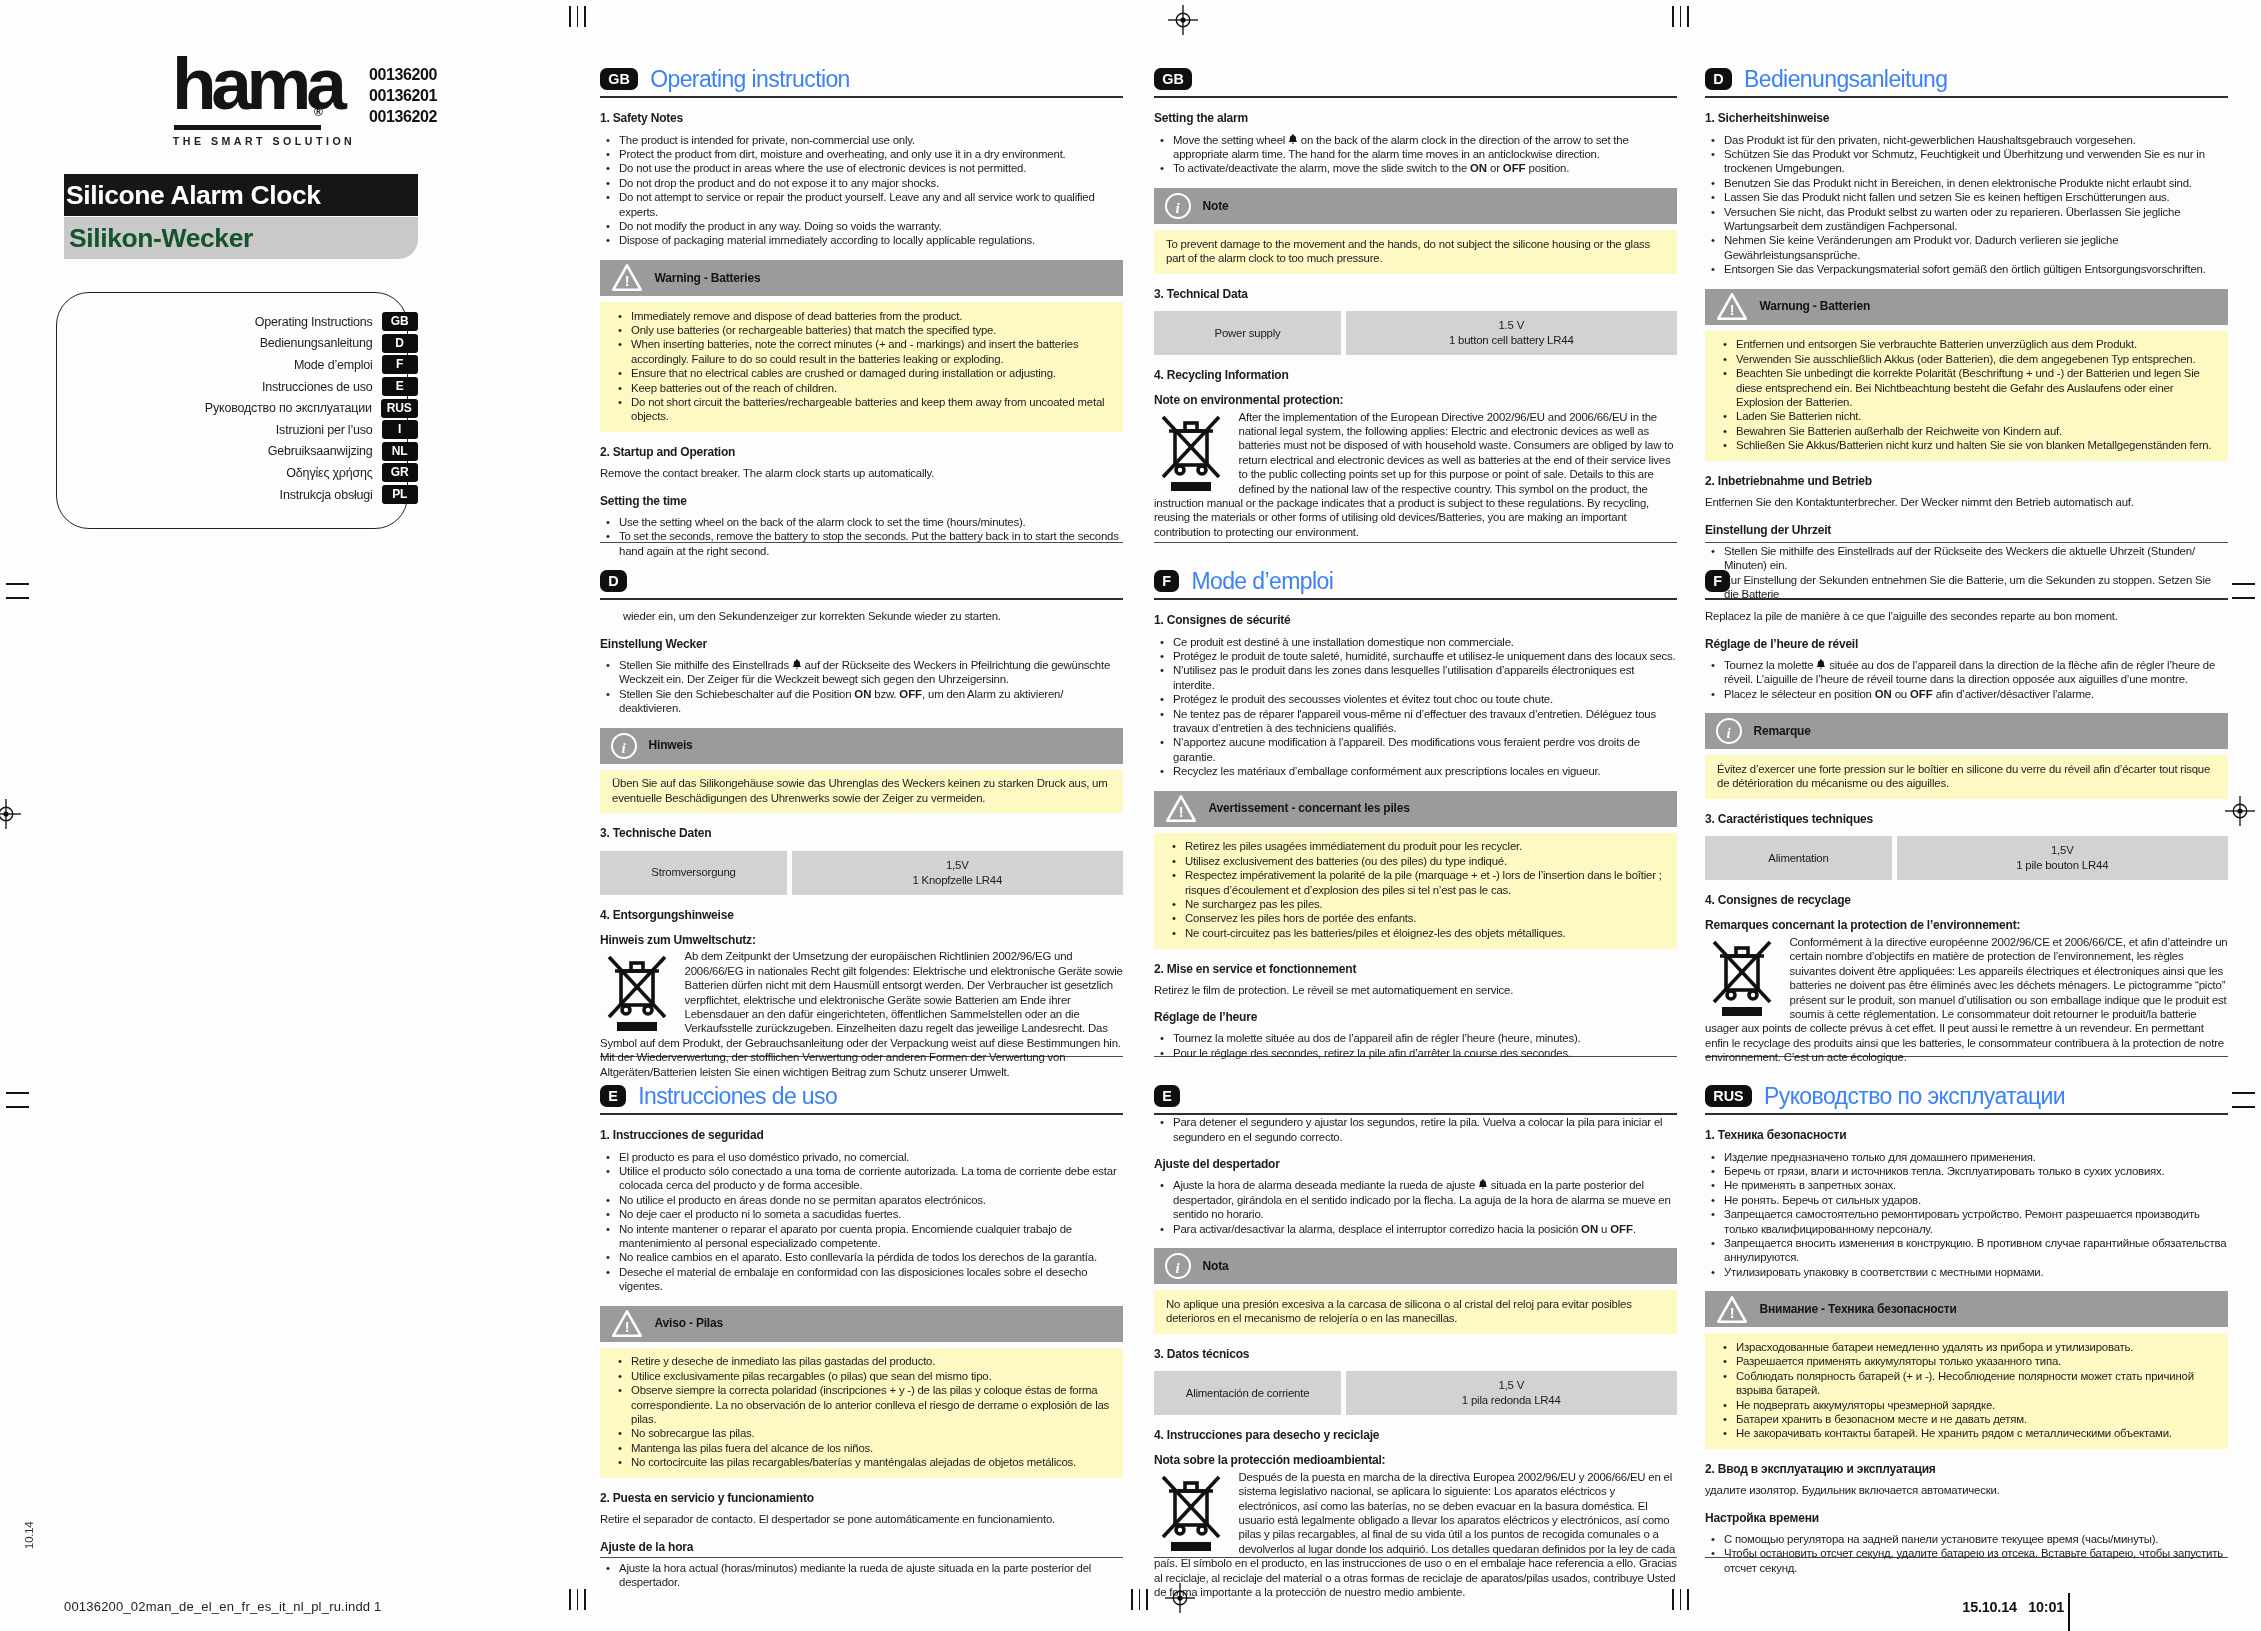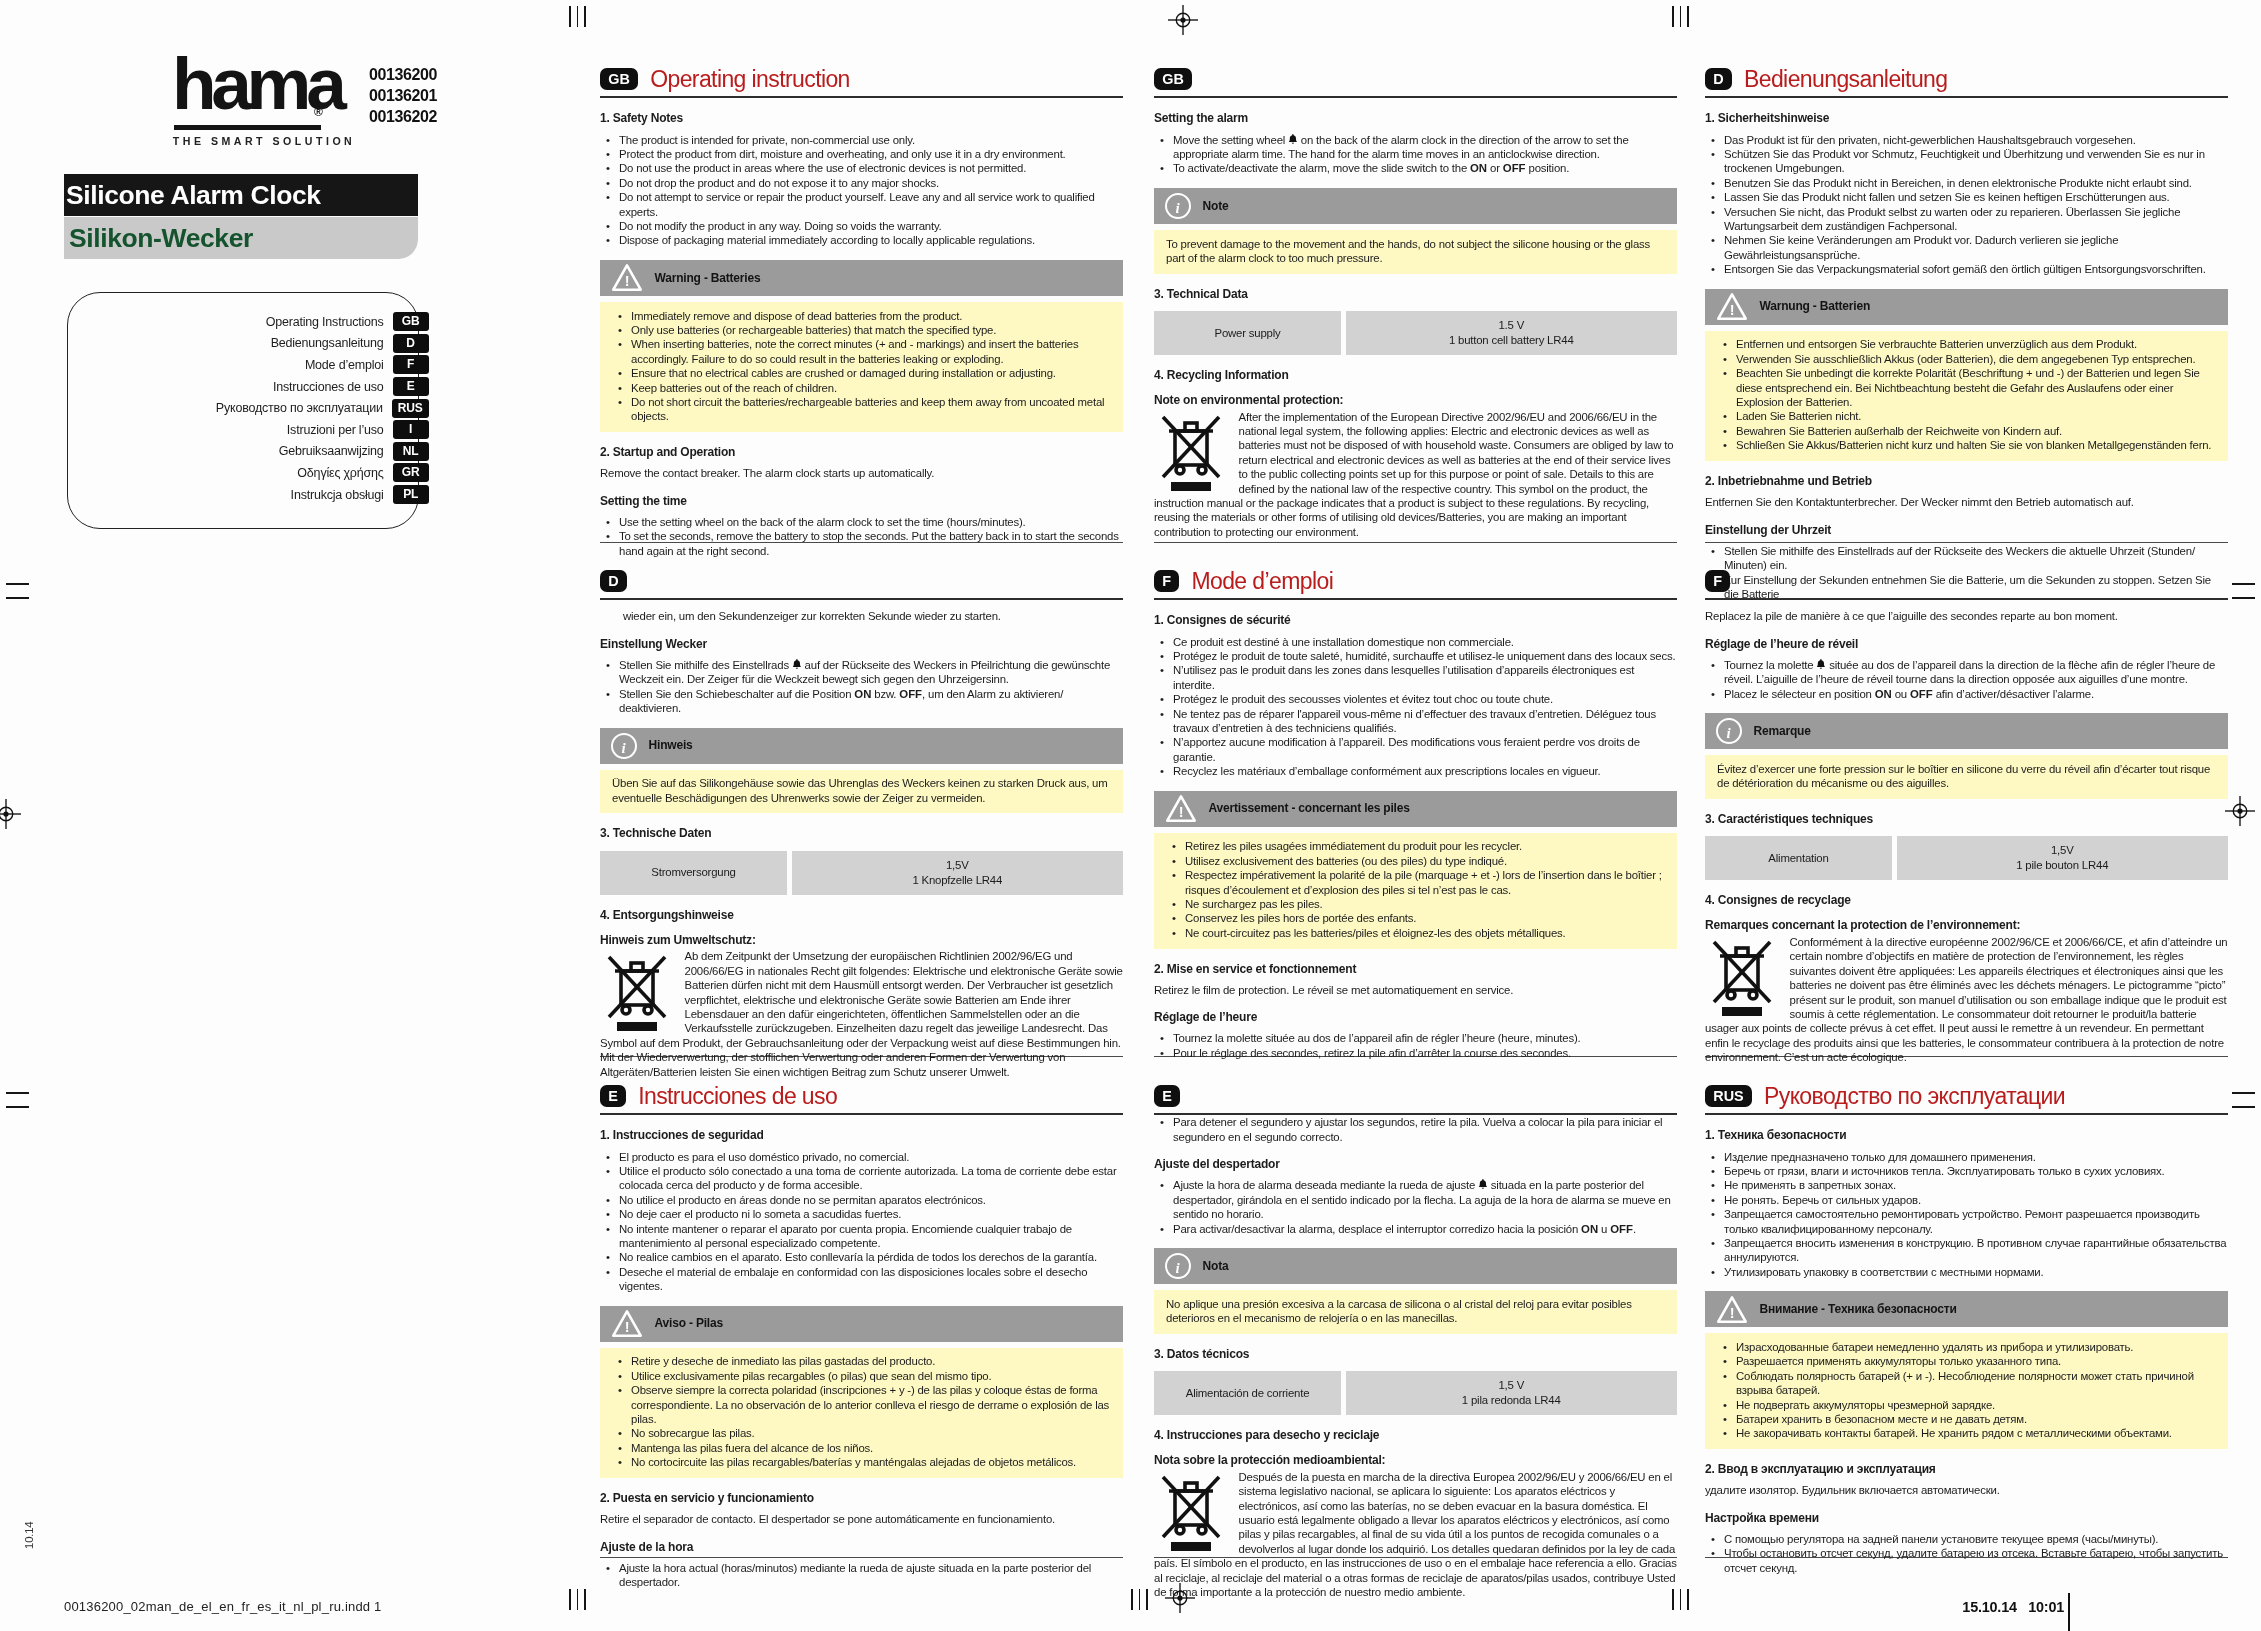--- a/index.html
+++ b/index.html
@@ -20,32 +20,32 @@
   .brand-word{font-size:73px;font-weight:900;letter-spacing:-5.3px;line-height:73px;color:#141414;}
   .brand-reg{position:absolute;left:142px;top:58px;font-size:12px;font-weight:bold;}
   .brand-bar{position:absolute;left:1.5px;top:78px;width:147px;height:4.5px;background:#141414;}
   .tagline{position:absolute;left:0.8px;top:88px;font-size:10.6px;font-weight:600;letter-spacing:3.5px;white-space:nowrap;color:#222;}
   .prodnums{position:absolute;left:369px;top:64px;font-size:16px;font-weight:bold;line-height:21px;letter-spacing:-0.4px;color:#111;}
   .bar-en{position:absolute;left:64px;top:174px;width:354px;height:42px;background:#161616;color:#fff;
           font-size:26.5px;font-weight:bold;line-height:42px;padding-left:2px;box-sizing:border-box;letter-spacing:-0.4px;}
   .bar-de{position:absolute;left:64px;top:217px;width:354px;height:42px;background:#c9c9c9;color:#14532d;
           font-size:26.5px;font-weight:bold;line-height:42px;padding-left:5px;box-sizing:border-box;
           border-radius:0 0 19.7px 0;letter-spacing:-0.4px;}
-  .langpanel{position:absolute;left:67px;top:292px;width:352px;height:237px;border:1.9px solid #222;
+  .langpanel{position:absolute;left:56px;top:292px;width:352px;height:237px;border:1.9px solid #222;
              border-radius:33px;box-sizing:border-box;padding-top:18px;}
   .lrow{display:flex;justify-content:flex-end;align-items:center;height:21.6px;}
   .llabel{font-size:12.5px;color:#1d1d1d;}
   .lcode{margin-left:9px;margin-right:-10.6px;min-width:24px;padding:0 6px;height:19px;line-height:19px;
          background:#0d0d0d;color:#fff;font-weight:bold;font-size:12px;text-align:center;border-radius:3px;}
   
   .sec{position:absolute;width:523px;border-bottom:1.5px solid #4a4a4a;box-sizing:border-box;font-size:11.4px;line-height:14.4px;}
   .sec-head{display:flex;align-items:center;gap:12px;height:24px;}
   .badge{background:#0f0f0f;color:#fff;font-weight:bold;font-size:14.4px;height:22px;line-height:22px;
          padding:0 8.3px;border-radius:6.8px;letter-spacing:0;}
-  .sec-title{font-size:23px;color:#b91c1c;letter-spacing:-0.6px;white-space:nowrap;}
+  .sec-title{font-size:23px;color:#3b82f6;letter-spacing:-0.6px;white-space:nowrap;}
   .rule{border-top:2.3px solid #2e2e2e;margin-top:5.3px;}
   .h{font-weight:bold;font-size:12px;margin:13px 0 6.8px;}
   .envh{font-weight:bold;font-size:12px;margin:10.6px 0 2.3px;}
   .p{margin:0;}
   ul.b{list-style:none;margin:0;padding:0;}
   ul.b li{position:relative;padding-left:19px;}
   ul.b li::before{content:"•";position:absolute;left:6px;top:0;}
   .cont-indent{padding-left:23px;margin-top:9px;}
   .cont-plain{margin-top:9px;}
   .warnbar{margin-top:12px;background:#9b9b9b;height:36px;display:flex;align-items:center;gap:12px;

